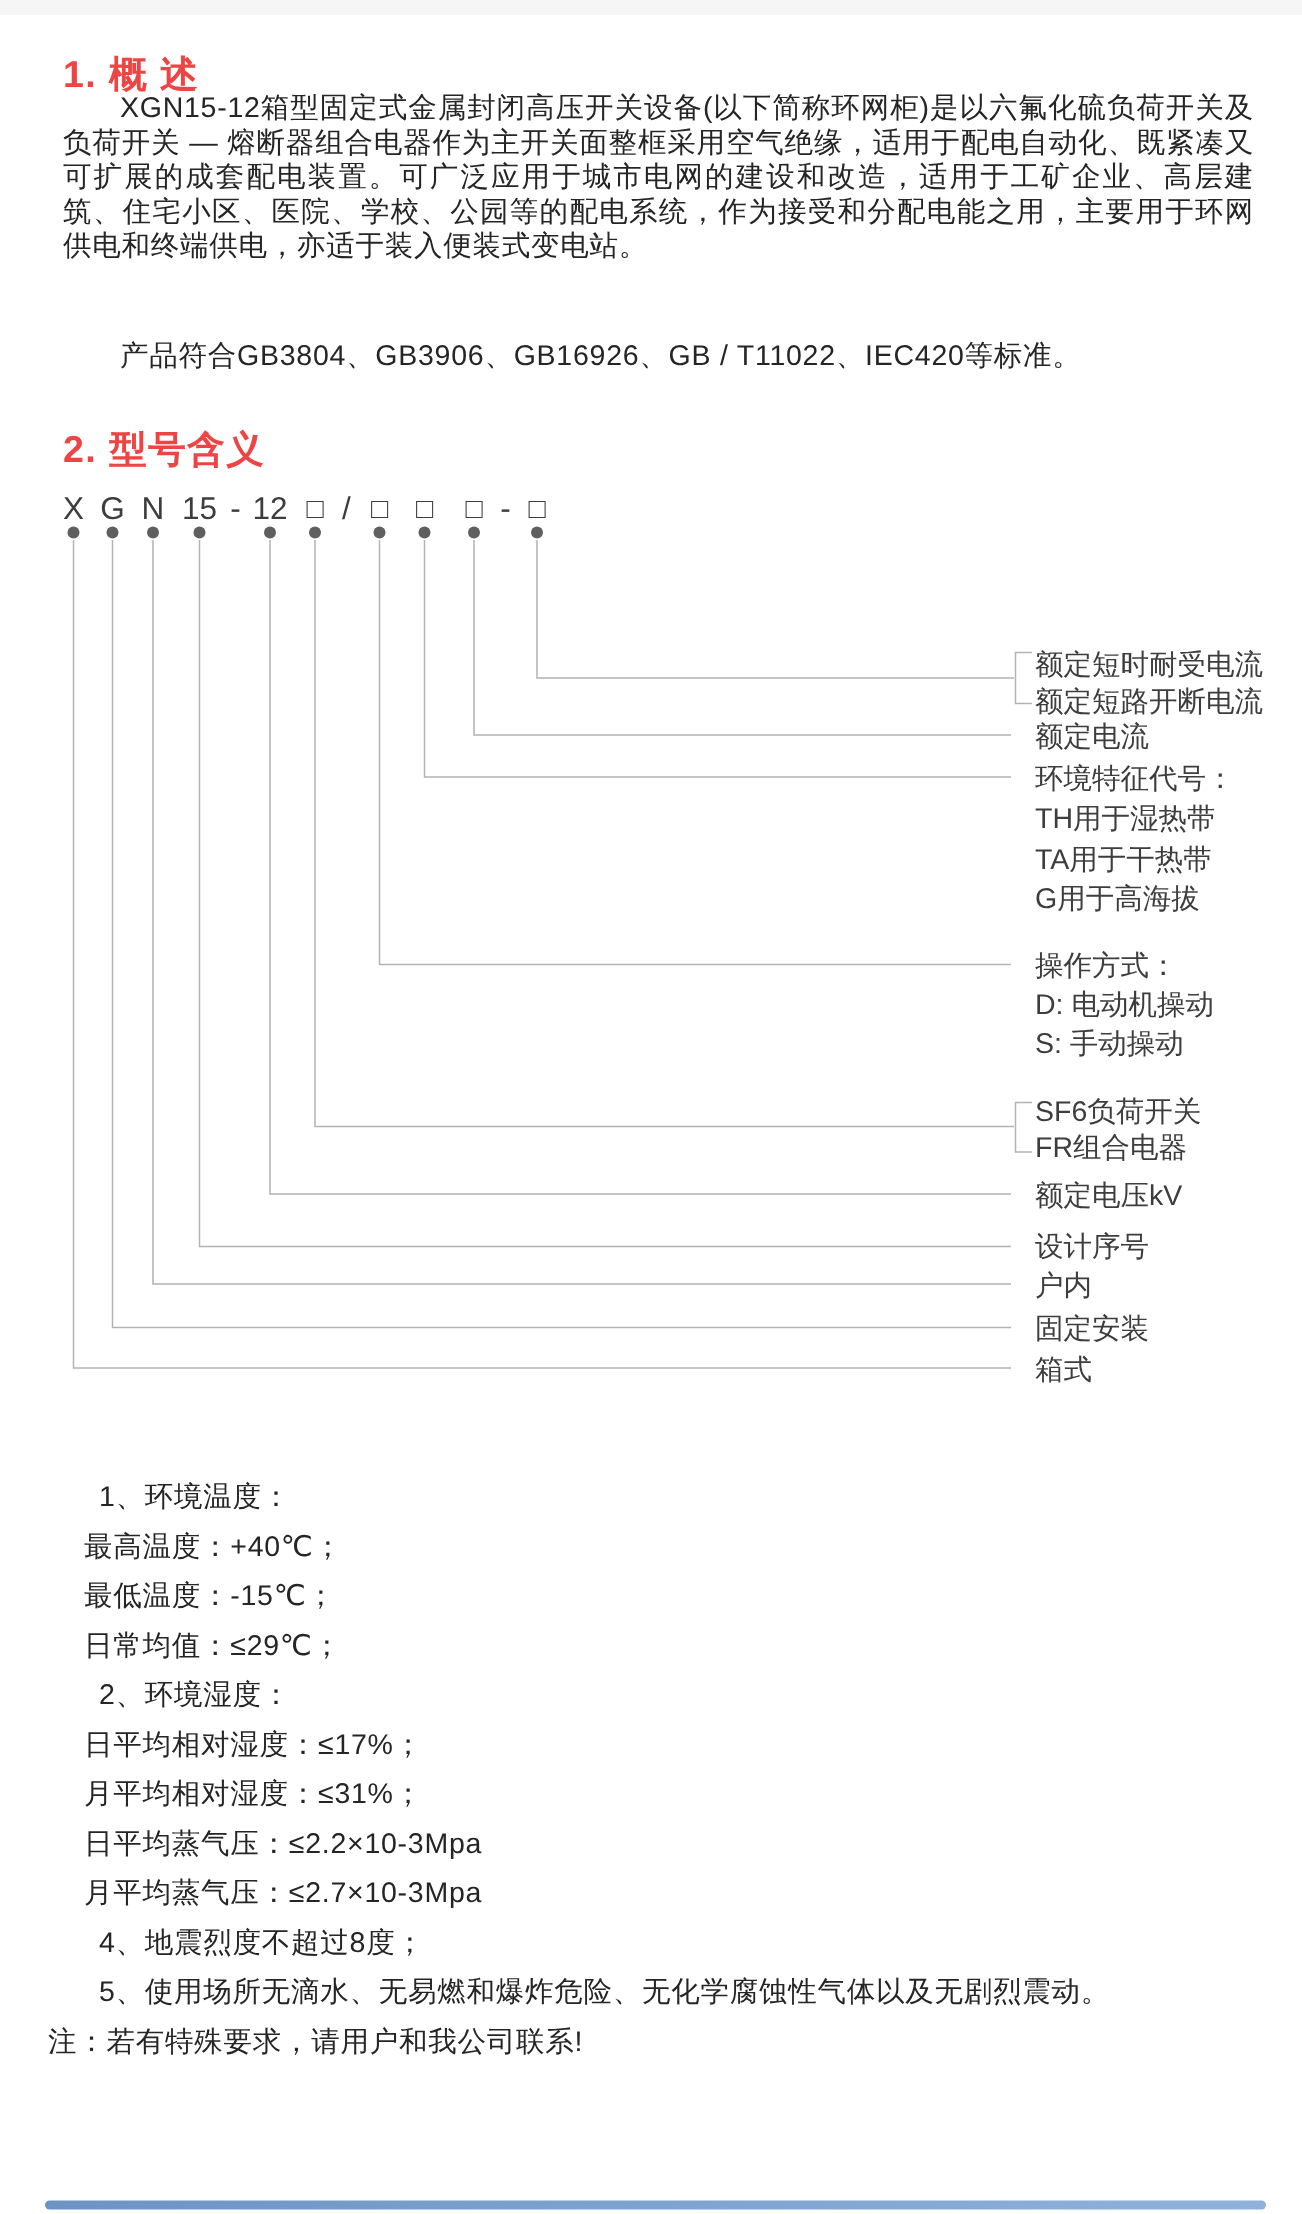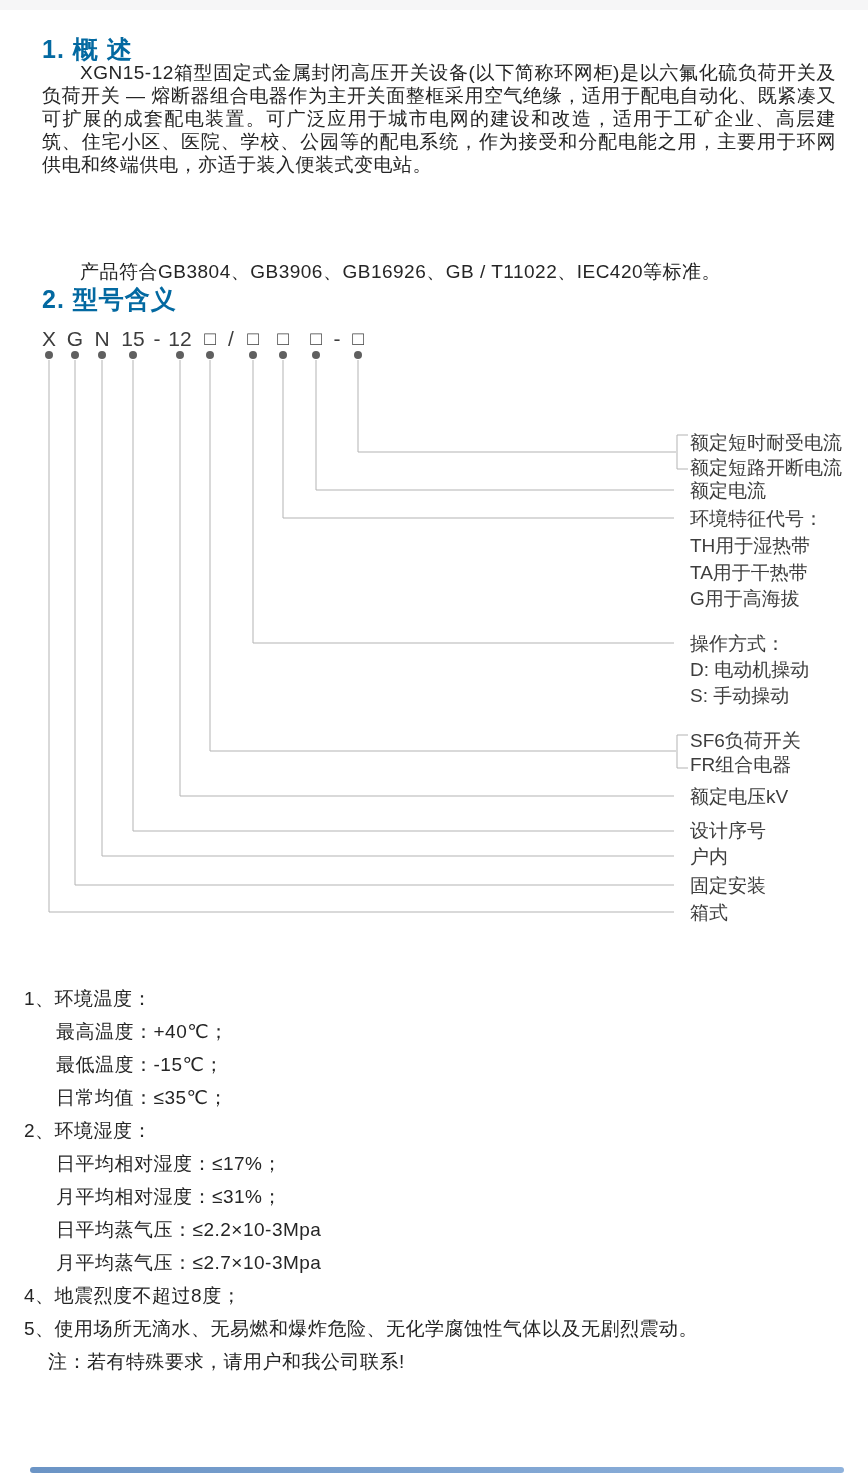--- a/index.html
+++ b/index.html
@@ -7,46 +7,46 @@
     position:relative;
     width:868px;height:1476px;
     background:#ffffff;
     font-family:"Liberation Sans","DejaVu Sans",sans-serif;
     color:#2a2a2a;
     overflow:hidden;
   }
   .top-strip{position:absolute;top:0;left:0;width:868px;height:10px;background:#f6f6f7;}
   .sec-heading{
     position:absolute;left:42px;
-    font-size:25px;font-weight:bold;color:#0369a1;
+    font-size:25px;font-weight:bold;color:#ef4444;
     letter-spacing:1px;white-space:nowrap;
   }
   #h1{top:33px;}
   #h2{top:283px;}
   #h3{top:944px;}
   .para{
     position:absolute;left:42px;width:794px;
     font-size:19px;line-height:23px;color:#252525;
     text-align:justify;text-indent:2em;letter-spacing:0.5px;
   }
   #para1{top:61px;}
-  #para2{top:226px;margin-top:34px;}
+  #para2{top:226px;}
   #diagram{position:absolute;top:318px;left:0;}
   #diagram text{fill:#3d3d3d;}
   .tok{font-size:21px;fill:#333333;}
   .tok-box{font-size:19px;}
   .lbl{font-size:19px;}
   #sec3-list{
     position:absolute;top:982px;left:0;width:868px;
     font-size:19px;color:#252525;letter-spacing:0.5px;
   }
   #sec3-list .row{height:33px;line-height:33px;white-space:nowrap;}
-  #sec3-list .lvl1{padding-left:24px;}
+  #sec3-list .lvl1{padding-left:66px;}
   #sec3-list .lvl2{padding-left:56px;}
-  #sec3-list .note{padding-left:48px;}
+  #sec3-list .note{padding-left:32px;}
   .footer-bar{
     position:absolute;left:30px;top:1467px;width:814px;height:6px;
     border-radius:3px;
     background:linear-gradient(to right,#6b94c5,#8fb2dc);
   }
 </style>
 </head>
 <body>
 
 <div id="page">
@@ -125,21 +125,21 @@
       <text class="lbl" x="690" y="574">固定安装</text>
       <text class="lbl" x="690" y="601">箱式</text>
     </g>
   </svg>
 
 
   <div id="sec3-list">
     <div class="row lvl1">1、环境温度：</div>
     <div class="row lvl2">最高温度：+40℃；</div>
     <div class="row lvl2">最低温度：-15℃；</div>
-    <div class="row lvl2">日常均值：≤35℃；</div>
+    <div class="row lvl2">日常均值：≤29℃；</div>
     <div class="row lvl1">2、环境湿度：</div>
     <div class="row lvl2">日平均相对湿度：≤17%；</div>
     <div class="row lvl2">月平均相对湿度：≤31%；</div>
     <div class="row lvl2">日平均蒸气压：≤2.2×10-3Mpa</div>
     <div class="row lvl2">月平均蒸气压：≤2.7×10-3Mpa</div>
     <div class="row lvl1">4、地震烈度不超过8度；</div>
     <div class="row lvl1">5、使用场所无滴水、无易燃和爆炸危险、无化学腐蚀性气体以及无剧烈震动。</div>
     <div class="row note">注：若有特殊要求，请用户和我公司联系!</div>
   </div>
 

